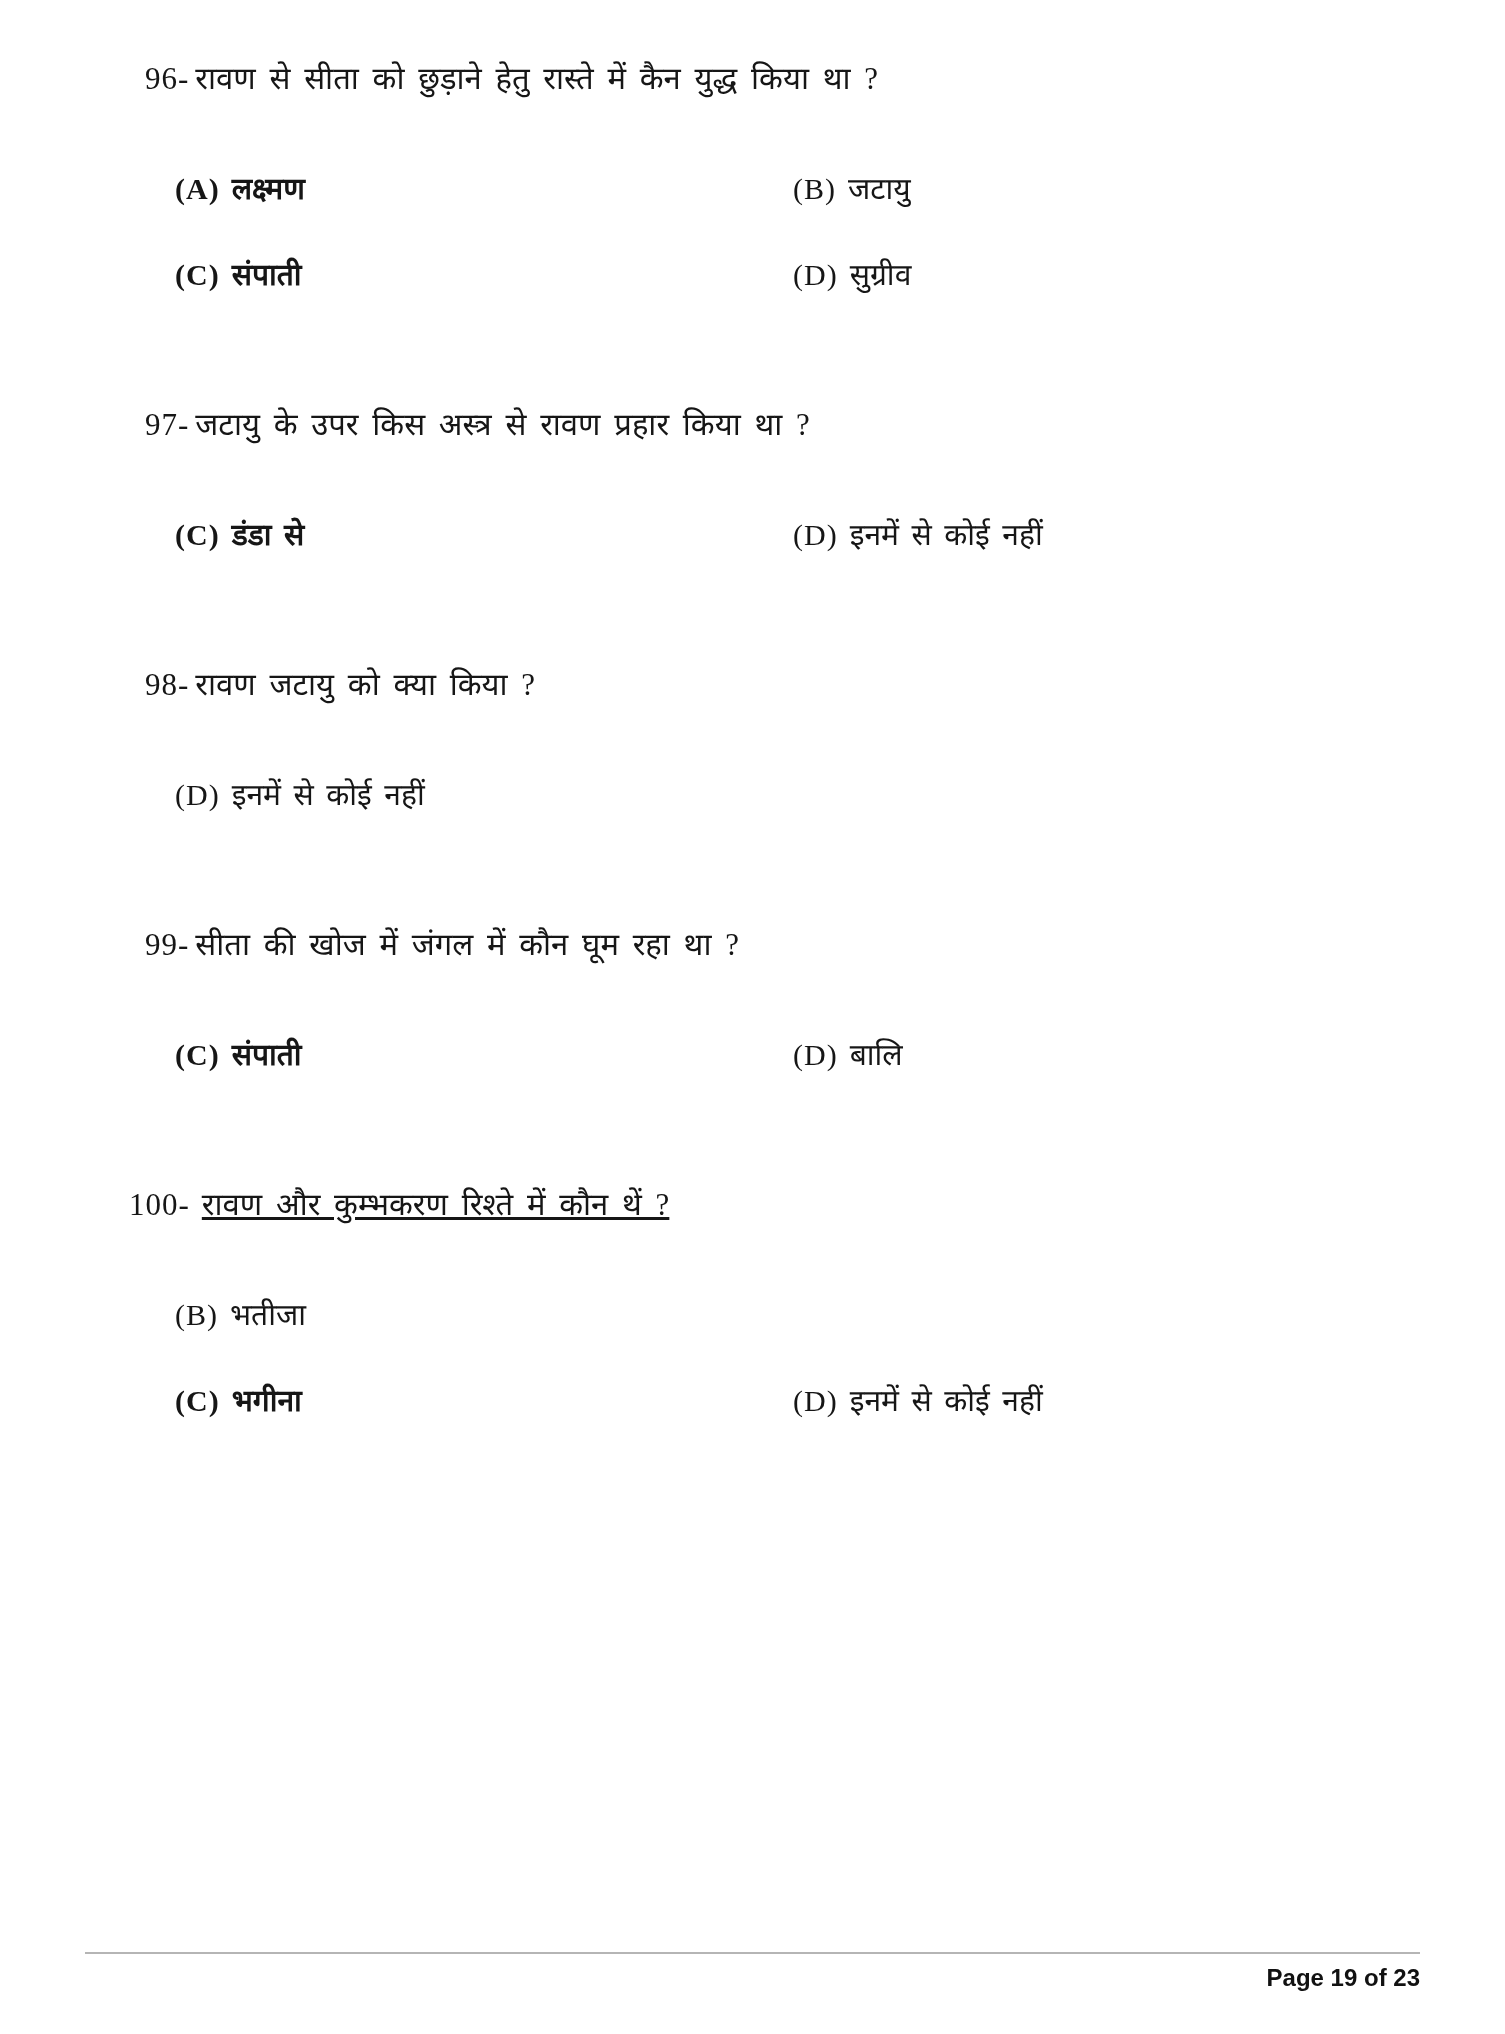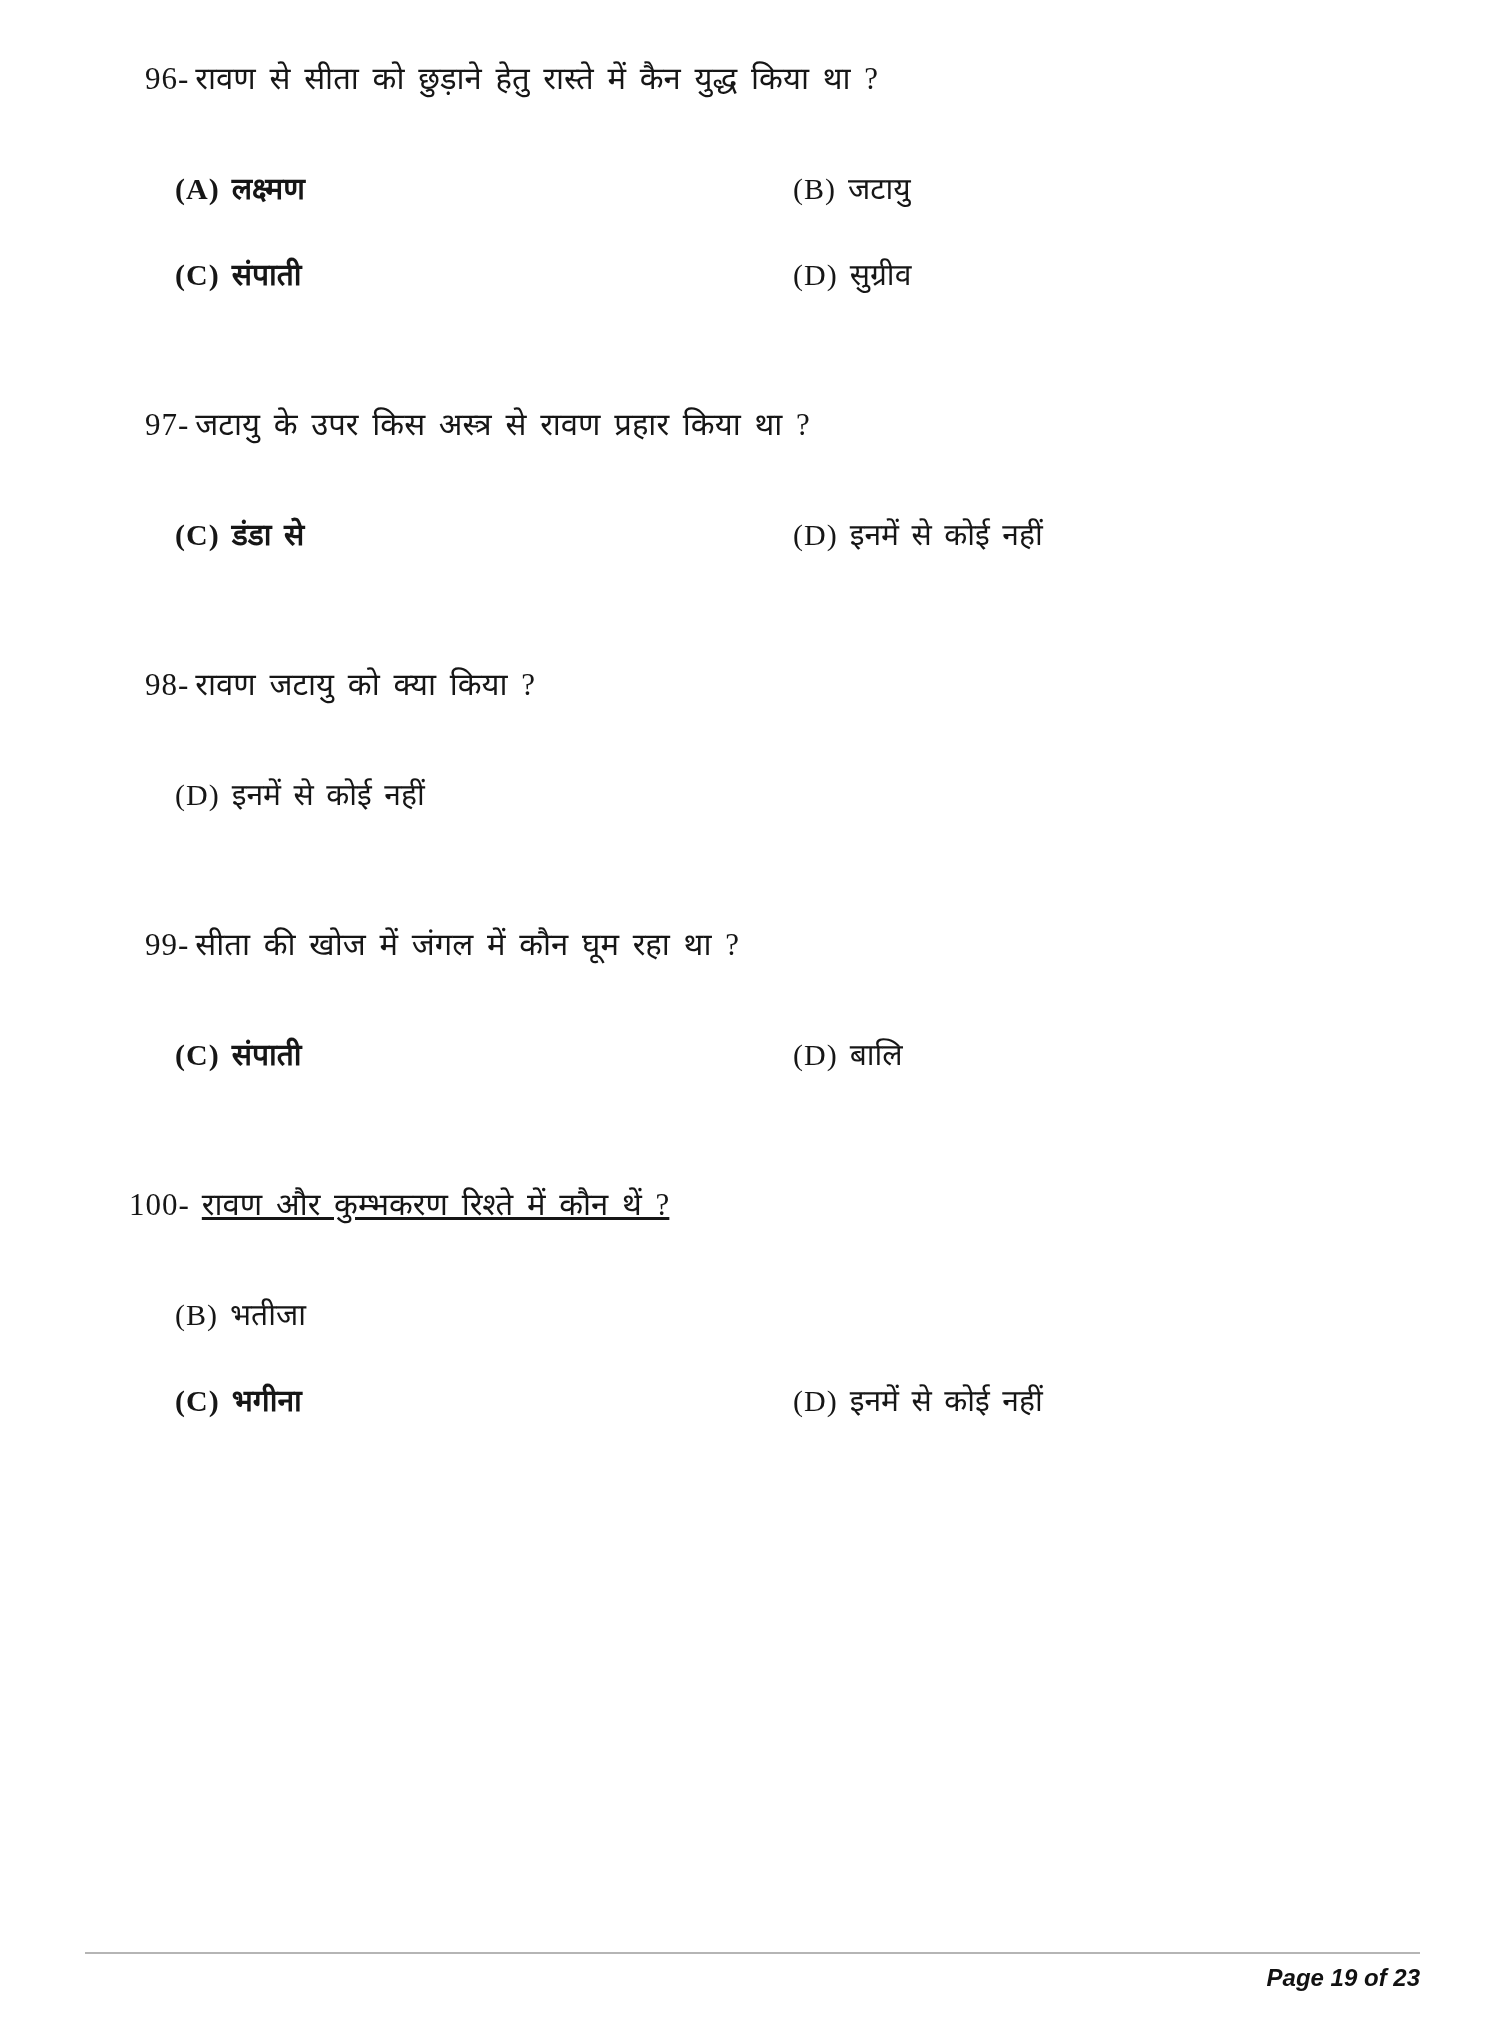--- a/index.html
+++ b/index.html
@@ -72,21 +72,20 @@
     border-top: 2px solid #b5b5b5;
     height: 0;
     margin-bottom: 10px;
   }
   .footer-label {
     text-align: right;
     font-family: "Liberation Sans", "DejaVu Sans", sans-serif;
     font-weight: bold;
     font-size: 24px;
     color: #111111;
-    font-style: italic;
   }
 </style>
 </head>
 <body>
 
 <div class="page">
   <div class="content">
 
     <div class="question">
       <div class="q-line">

